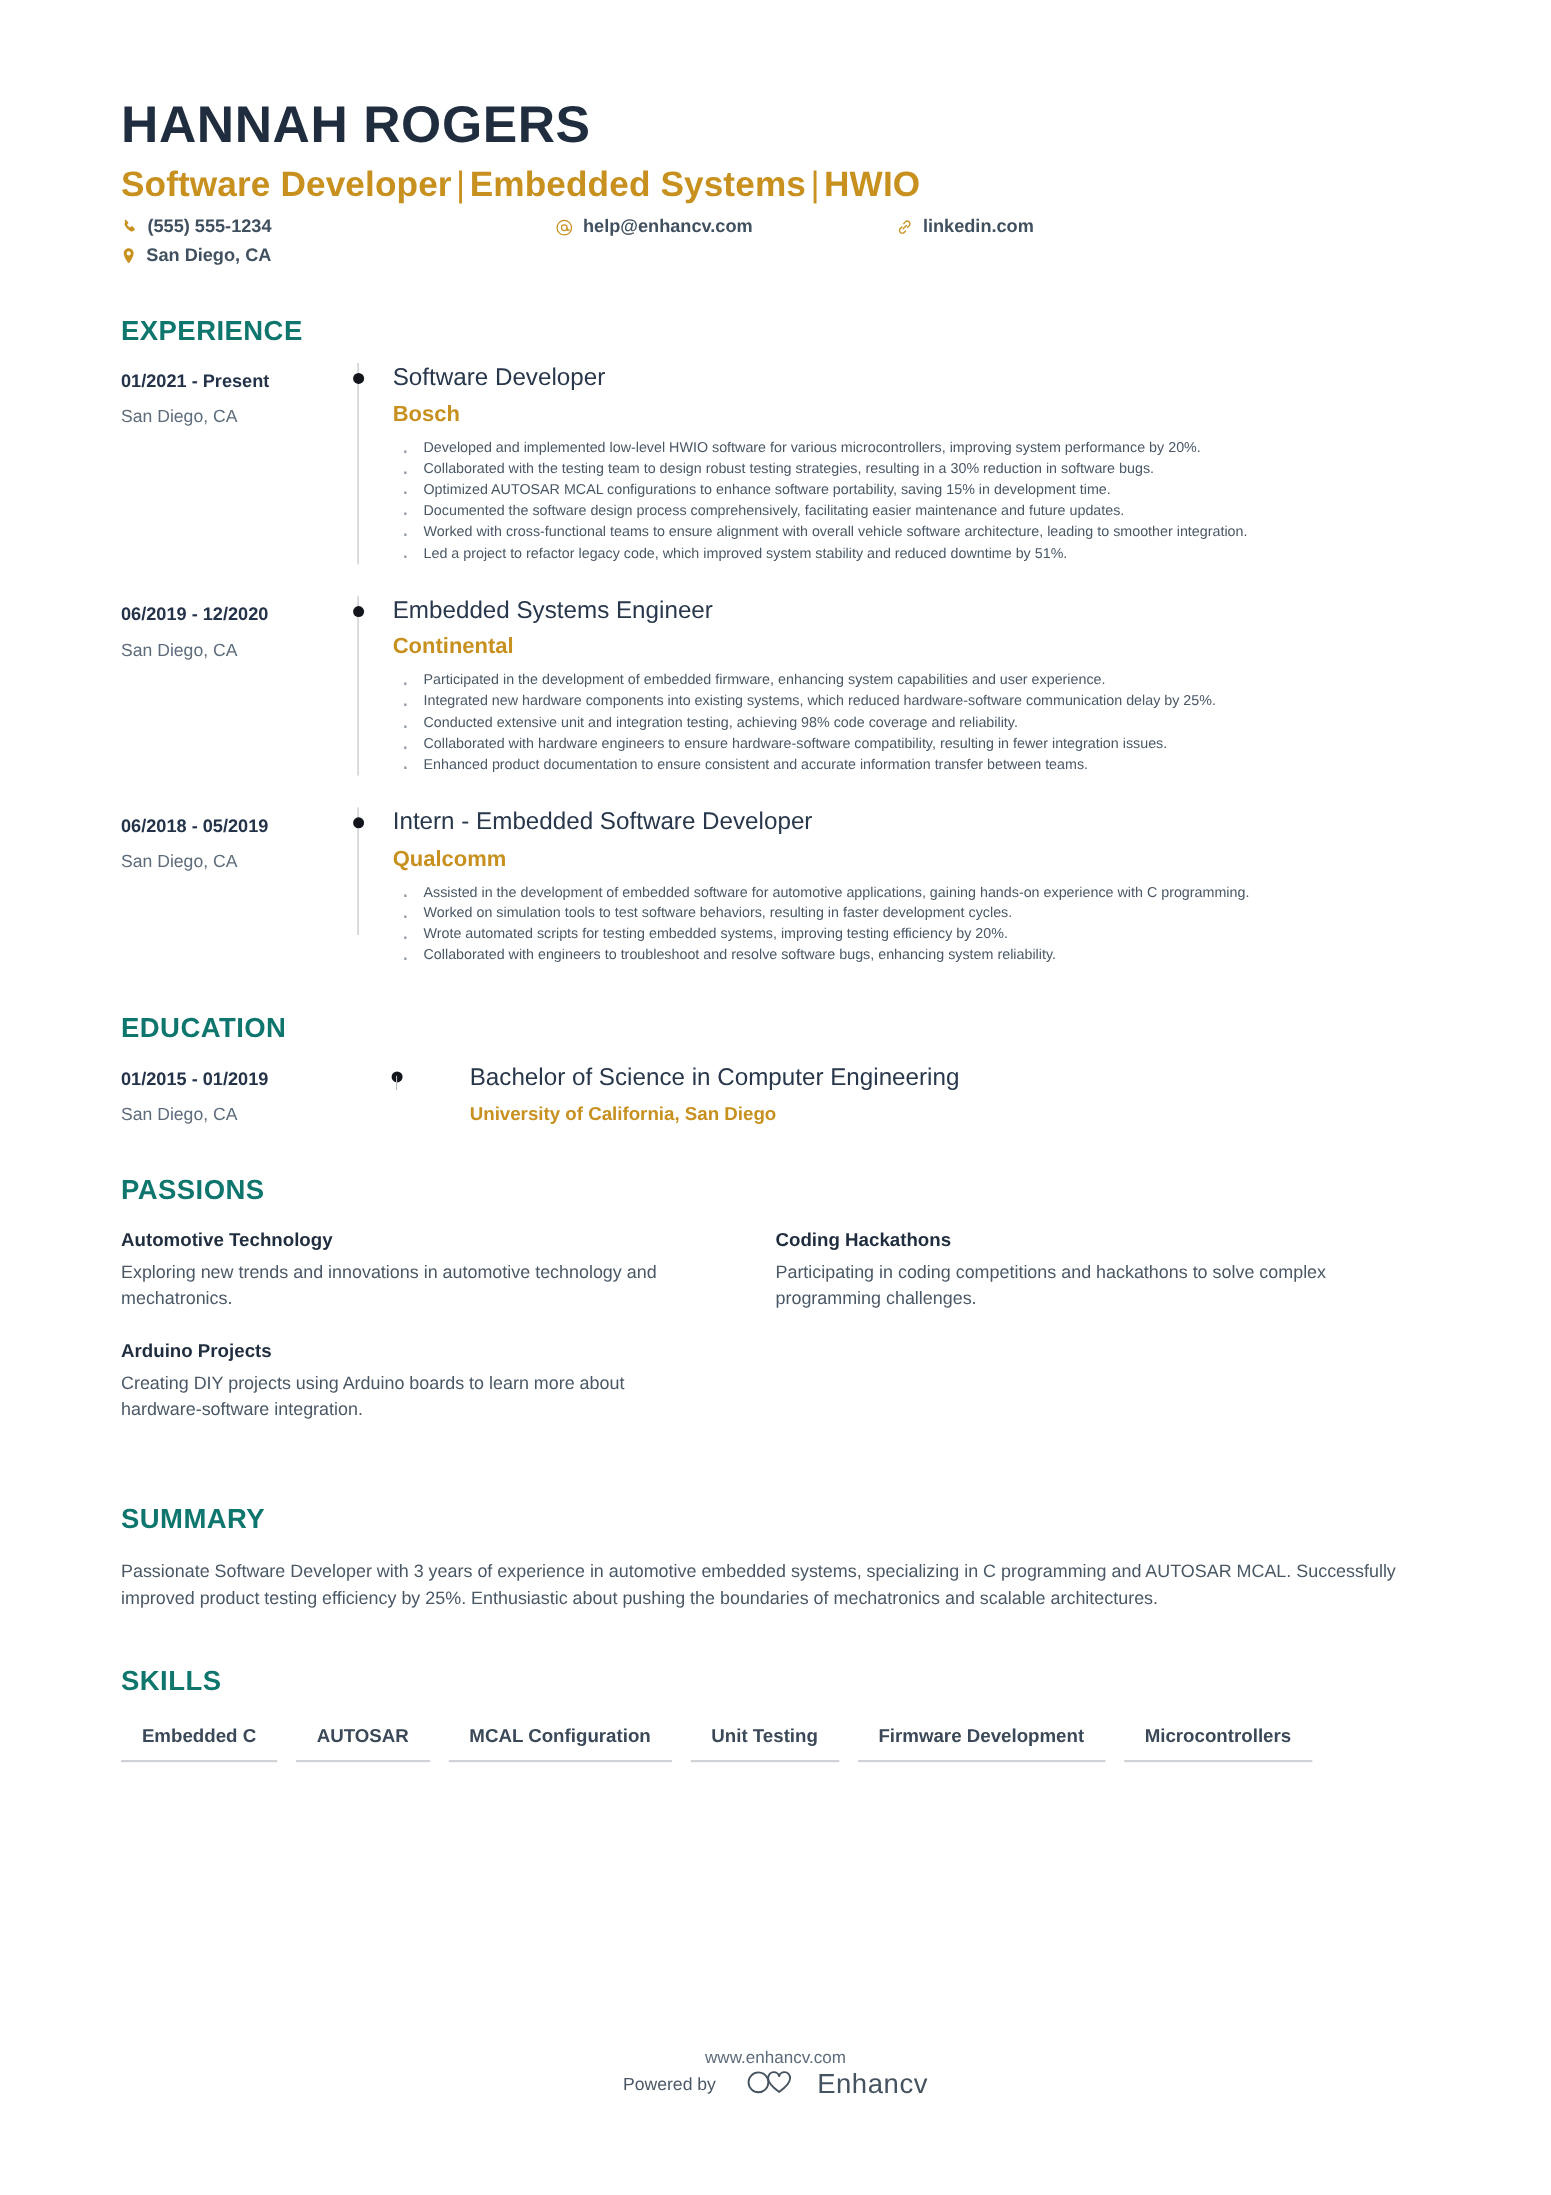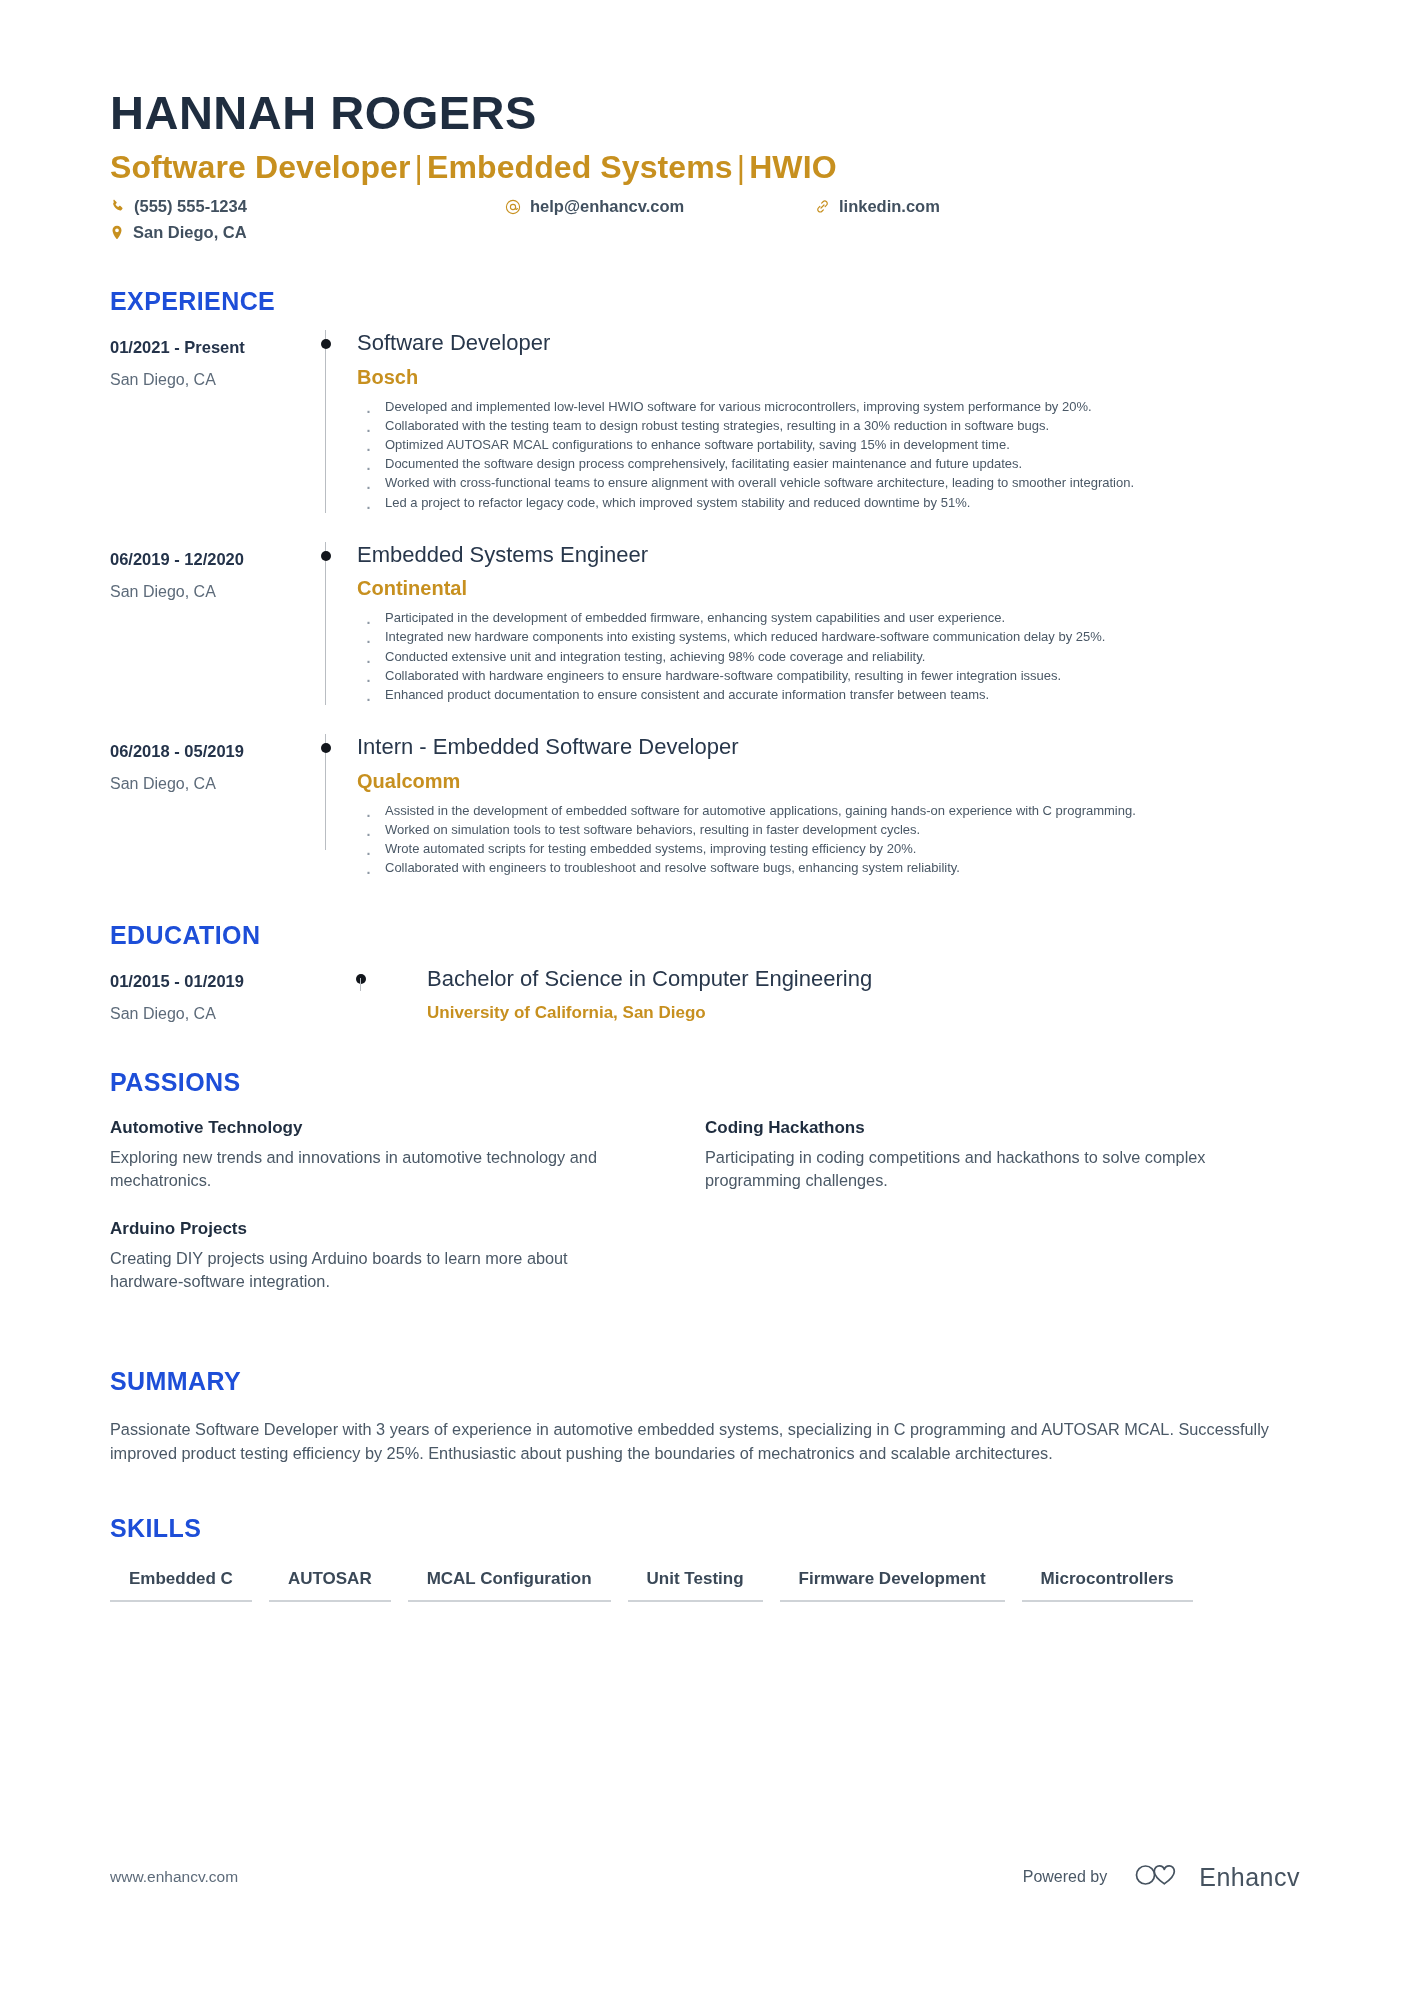--- a/index.html
+++ b/index.html
@@ -72,21 +72,21 @@
   }
   .c-phone   { left: 0px;   top: 0px; }
   .c-email   { left: 395px; top: 0px; }
   .c-link    { left: 705px; top: 0px; }
   .c-loc     { left: 0px;   top: 26px; }
 
   
   .sec-title {
     font-size: 25px;
     font-weight: bold;
-    color: #1d4ed8;
+    color: #0f766e;
     letter-spacing: 0.4px;
   }
   #experience-section { margin-top: 40px; }
   #education-section  { margin-top: 43px; }
   #passions-section   { margin-top: 45px; }
   #summary-section    { margin-top: 48px; }
   #skills-section     { margin-top: 49px; }
 
   
   .entry {
@@ -240,20 +240,21 @@
 
   
   .footer {
     position: absolute;
     left: 110px;
     right: 110px;
     top: 1862px;
     display: flex;
     align-items: center;
     justify-content: space-between;
+    flex-direction: column;
   }
   .footer-url {
     font-size: 15.5px;
     color: #5d6b7a;
   }
   .footer-right {
     display: flex;
     align-items: center;
   }
   .powered {

